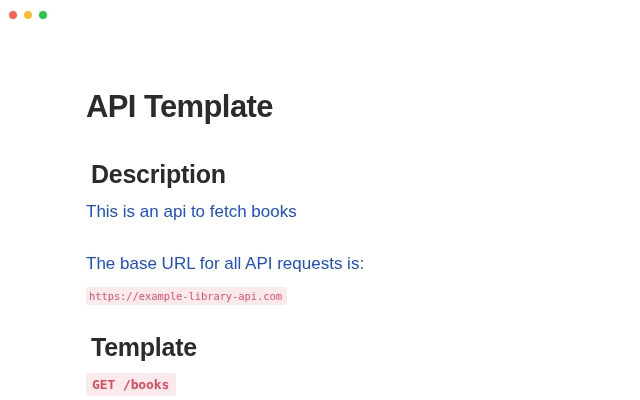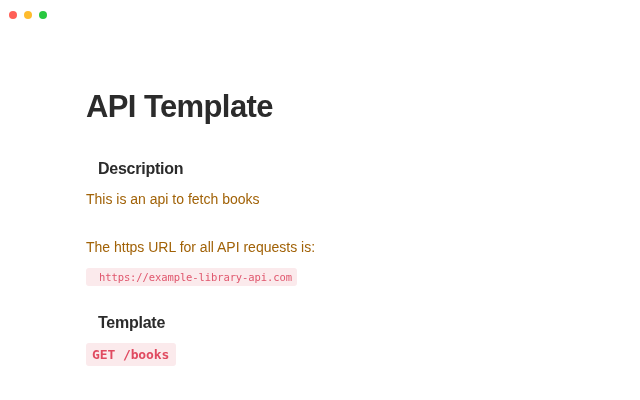--- a/index.html
+++ b/index.html
@@ -73,51 +73,51 @@
     letter-spacing: -0.6px;
     color: #2b2b2b;
     line-height: 1.1;
     margin: 0 0 35px 0;
   }
 
   .section {
     margin: 0;
   }
   .section-heading {
-    font-size: 16px;
+    font-size: 25px;
     font-weight: bold;
     letter-spacing: -0.25px;
     color: #2b2b2b;
     line-height: 1.2;
-    margin: 0 0 11px 12px;
+    margin: 0 0 11px 5px;
   }
   .section-gap {
     height: 27px;
   }
   .body-text {
-    font-size: 14px;
+    font-size: 17px;
     font-weight: normal;
-    color: #a16207;
+    color: #1d4ed8;
     line-height: 1.45;
     margin: 0;
   }
 
   
   .code-chip {
     display: inline-block;
     font-family: "DejaVu Sans Mono", "Liberation Mono", monospace;
     background: #fbeaec;
     color: #e0566d;
     border-radius: 3px;
     white-space: nowrap;
   }
   .code-chip.url {
     font-size: 10.5px;
     letter-spacing: -0.1px;
-    padding: 3px 5px 3px 13px;
+    padding: 3px 5px 3px 3px;
     margin-top: 11px;
   }
   .code-chip.endpoint {
     font-size: 13px;
     font-weight: bold;
     letter-spacing: -0.1px;
     padding: 4px 7px 4px 6px;
     color: #e04a60;
   }
 
@@ -144,21 +144,21 @@
       <h1 class="doc-title">API Template</h1>
 
       <div class="section">
         <h2 class="section-heading">Description</h2>
         <p class="body-text">This is an api to fetch books</p>
       </div>
 
       <div class="section-gap"></div>
 
       <div class="section">
-        <p class="body-text">The https URL for all API requests is:</p>
+        <p class="body-text">The base URL for all API requests is:</p>
         <code class="code-chip url">https://example-library-api.com</code>
       </div>
 
       <div class="section-gap"></div>
 
       <div class="section">
         <h2 class="section-heading">Template</h2>
         <div class="endpoint-block">
           <code class="code-chip endpoint">GET /books</code>
         </div>

